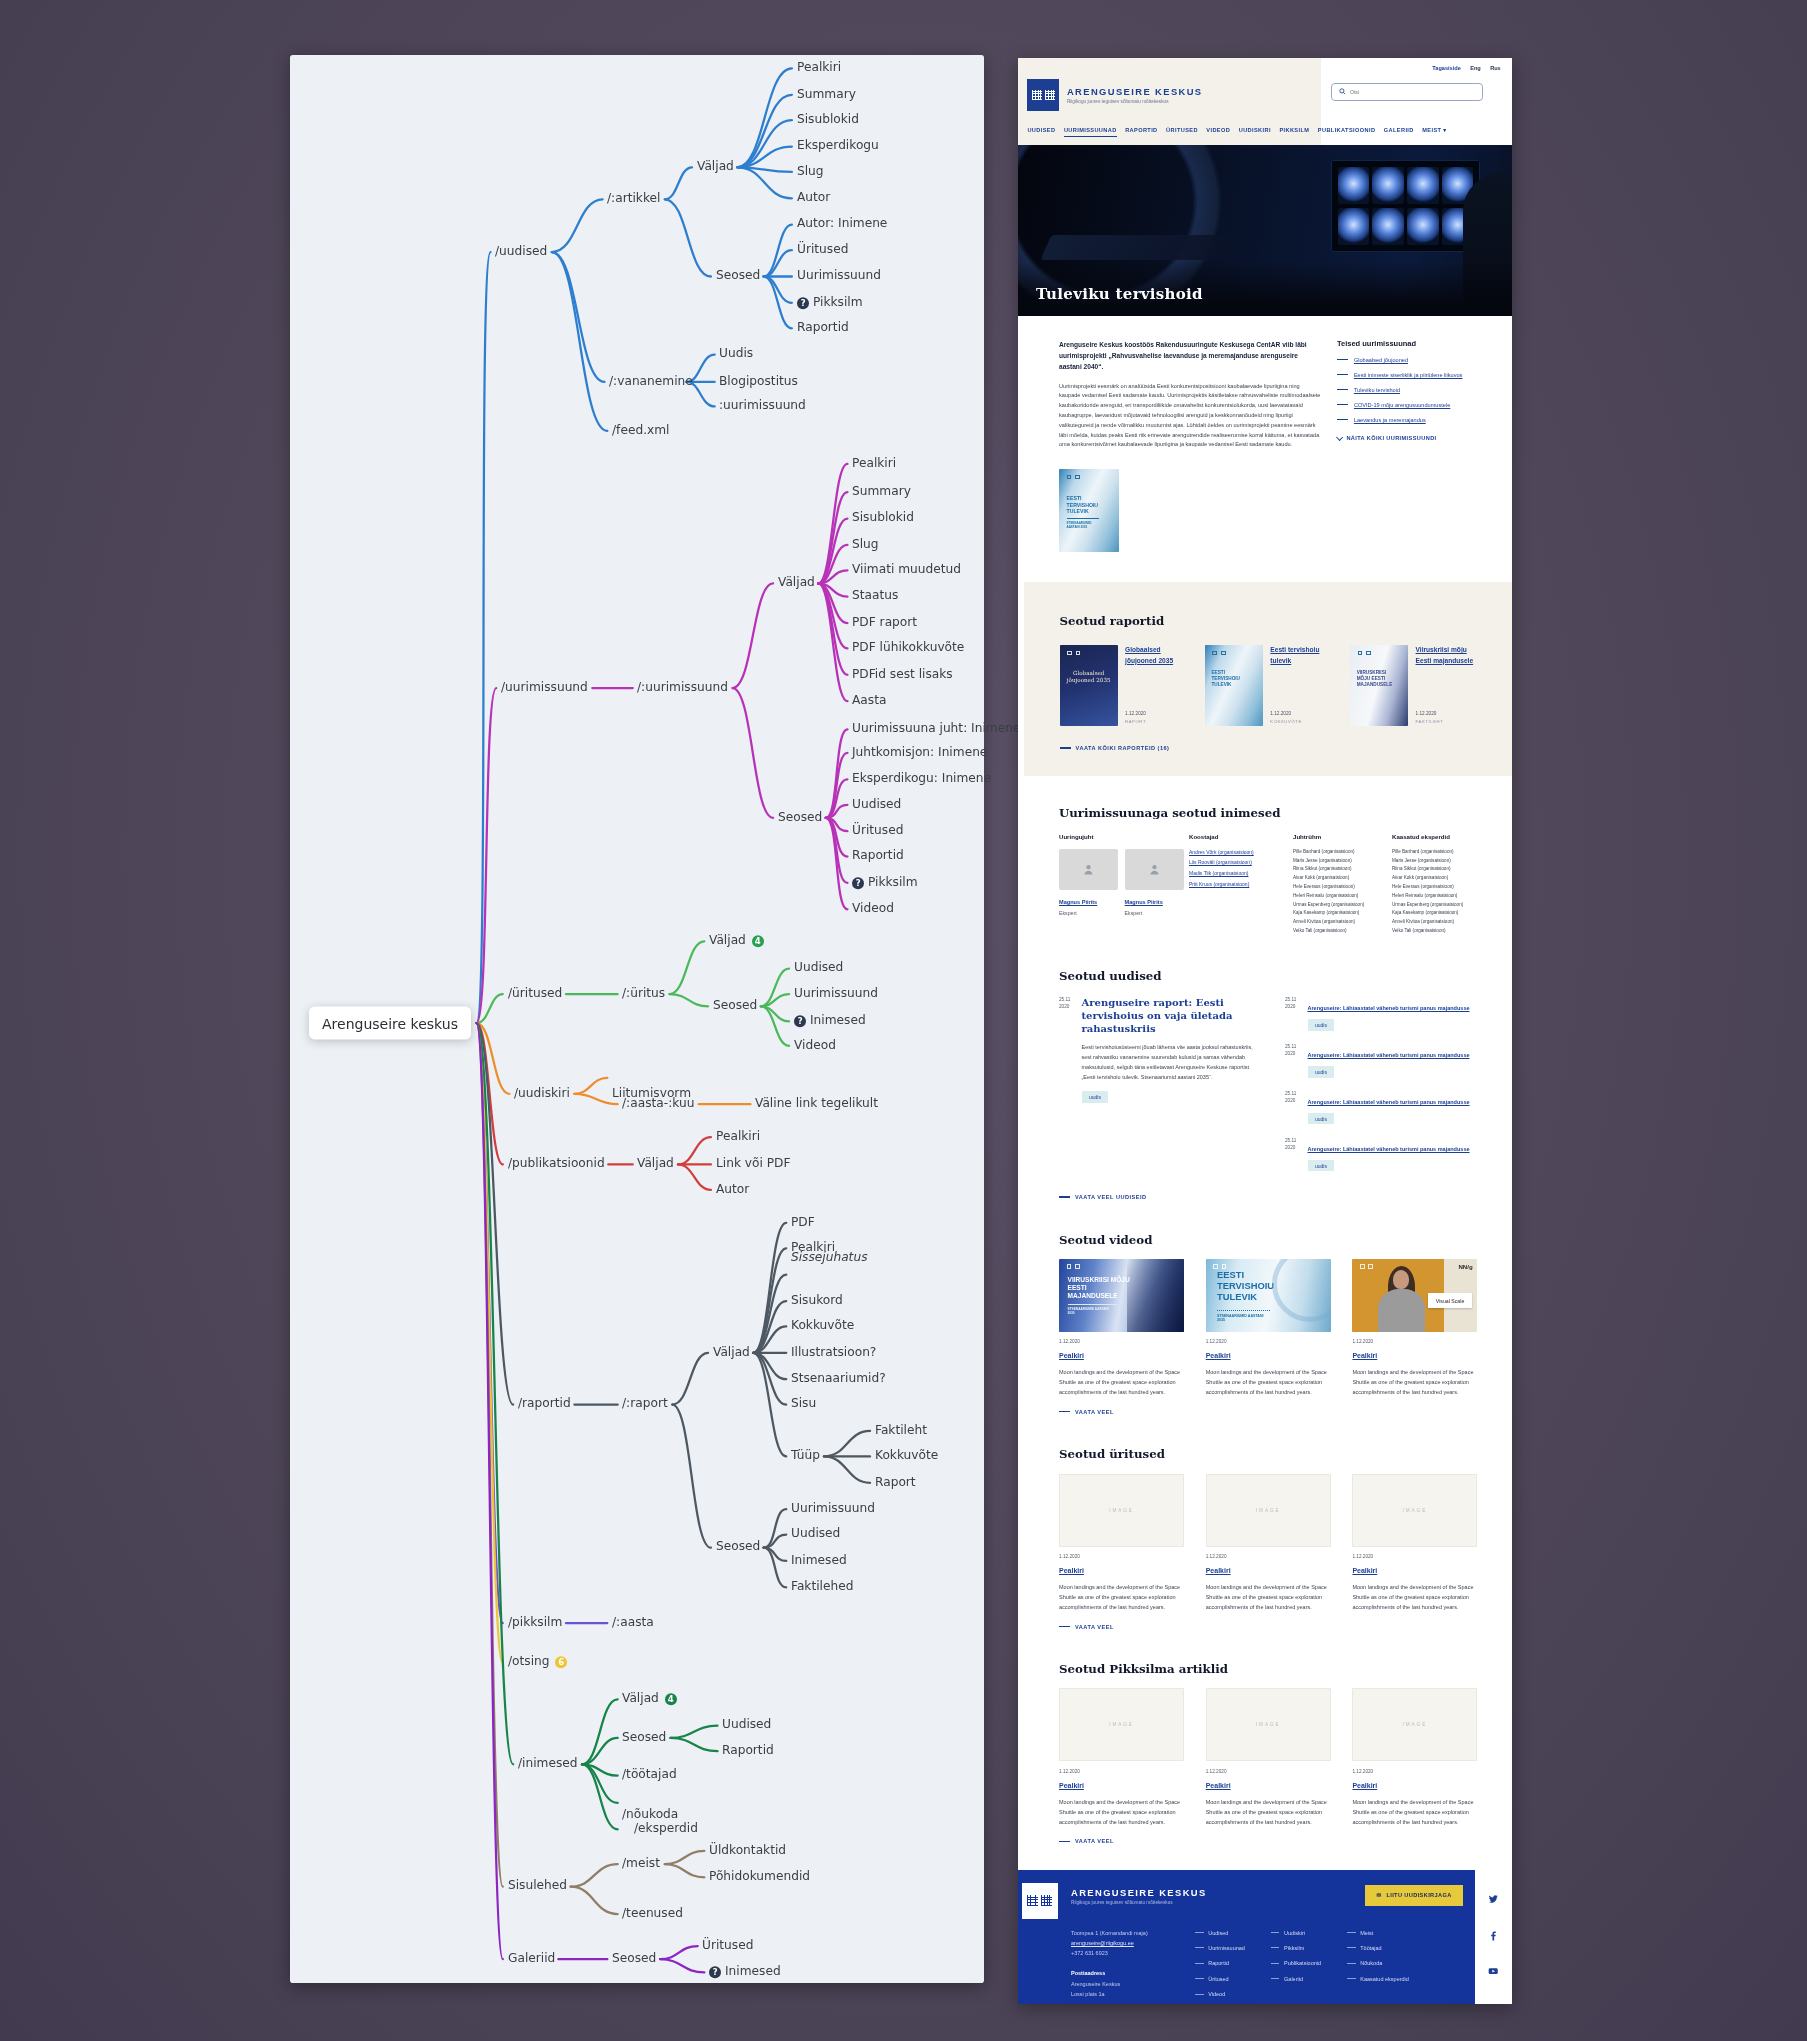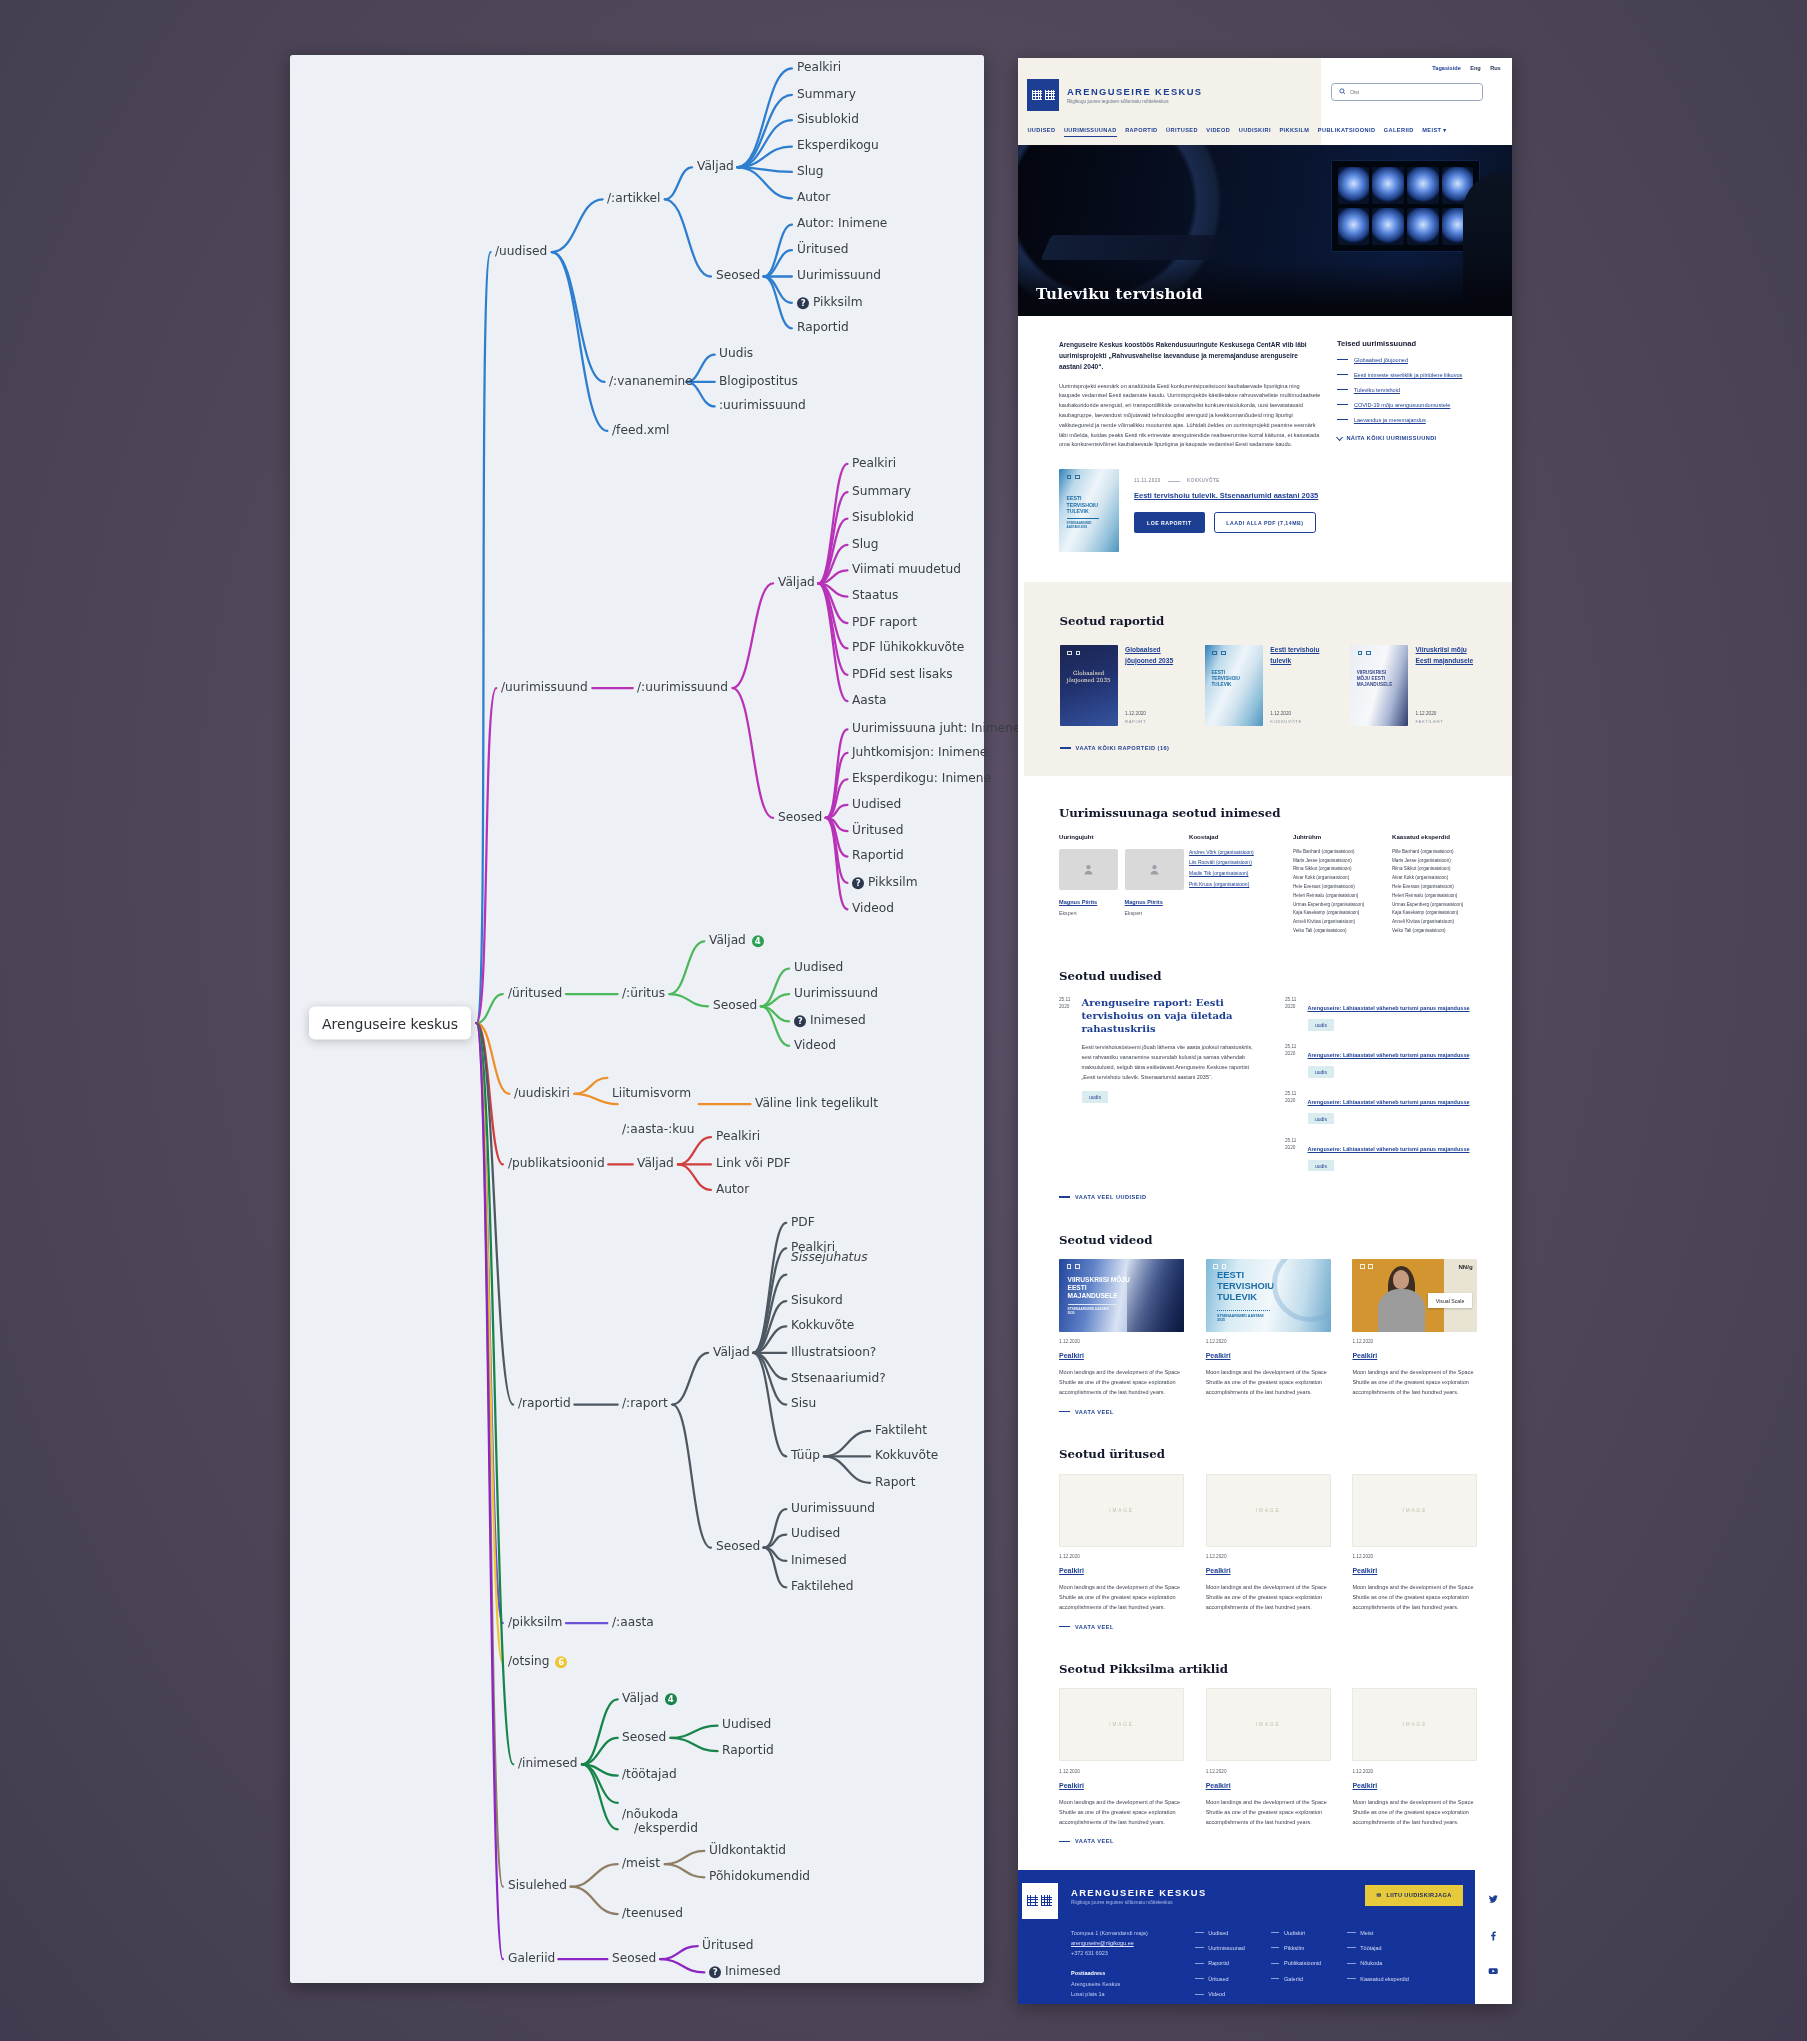--- a/index.html
+++ b/index.html
@@ -486,21 +486,21 @@
       </div>
       <div class="mm-node" style="left: 504px; top: 991px;">
         <span>Videod</span>
       </div>
       <div class="mm-node" style="left: 224px; top: 1039px;">
         <span>/uudiskiri</span>
       </div>
       <div class="mm-node" style="left: 322px; top: 1023px; margin-top: 16px;">
         <span>Liitumisvorm</span>
       </div>
-      <div class="mm-node" style="left: 332px; top: 1075px; align-items: flex-end;">
+      <div class="mm-node" style="left: 332px; top: 1049px; align-items: flex-end;">
         <span>/:aasta-:kuu</span>
       </div>
       <div class="mm-node" style="left: 465px; top: 1049px;">
         <span>Väline link tegelikult</span>
       </div>
       <div class="mm-node" style="left: 218px; top: 1109px;">
         <span>/publikatsioonid</span>
       </div>
       <div class="mm-node" style="left: 347px; top: 1109px;">
         <span>Väljad</span>
@@ -738,32 +738,20 @@
 
   <div class="featured content-pad">
     <div class="bookcover cover-tervis">
       <span class="cover-logo">
           <i></i>
           <i></i>
         </span>
       <span class="cover-t">EESTI TERVISHOIU TULEVIK</span>
       <span class="cover-s">STSENAARIUMID AASTANI 2035</span>
     </div>
-    <div class="featured-info">
-      <div class="meta-row">
-        <span>11.11.2020</span>
-        <span class="dash"></span>
-        <span>KOKKUVÕTE</span>
-      </div>
-      <a class="featured-title">Eesti tervishoiu tulevik. Stsenaariumid aastani 2035</a>
-      <div class="btn-row">
-        <a class="btn-solid">LOE RAPORTIT</a>
-        <a class="btn-outline">LAADI ALLA PDF (7,14MB)</a>
-      </div>
-    </div>
   </div>
 
   <section class="reports-section">
     <h2 class="serif-h">Seotud raportid</h2>
     <div class="reports-grid">
 
     <div class="report-card">
           <div class="bookcover cover-navy">
             <span class="cover-logo">
               <i></i>

